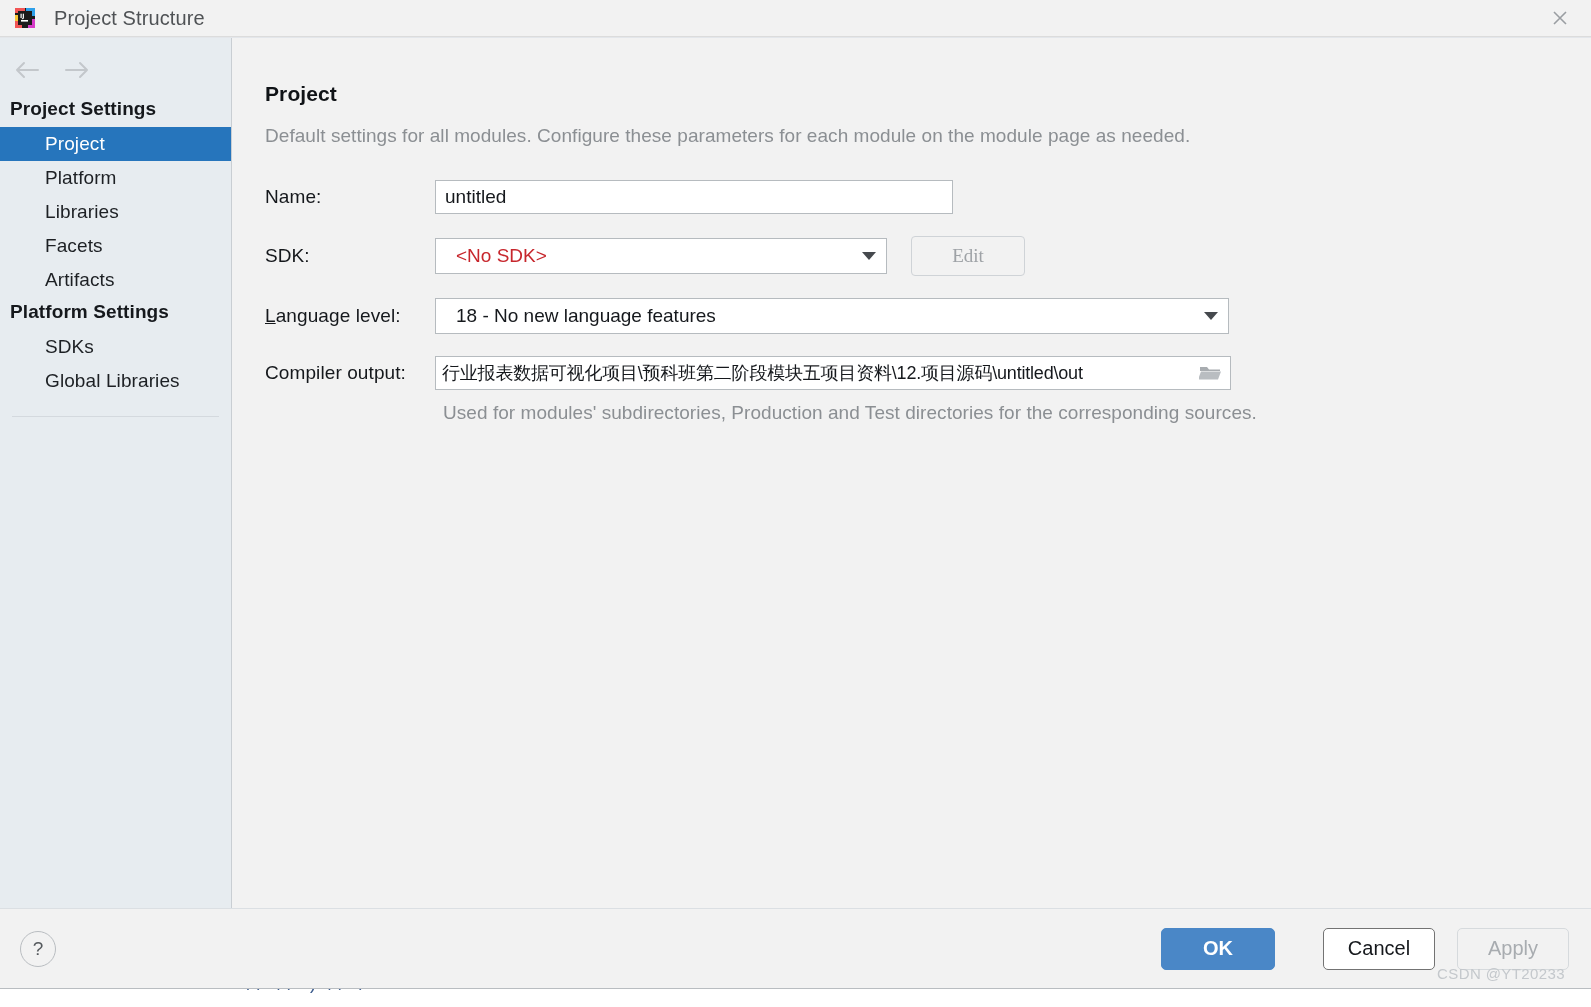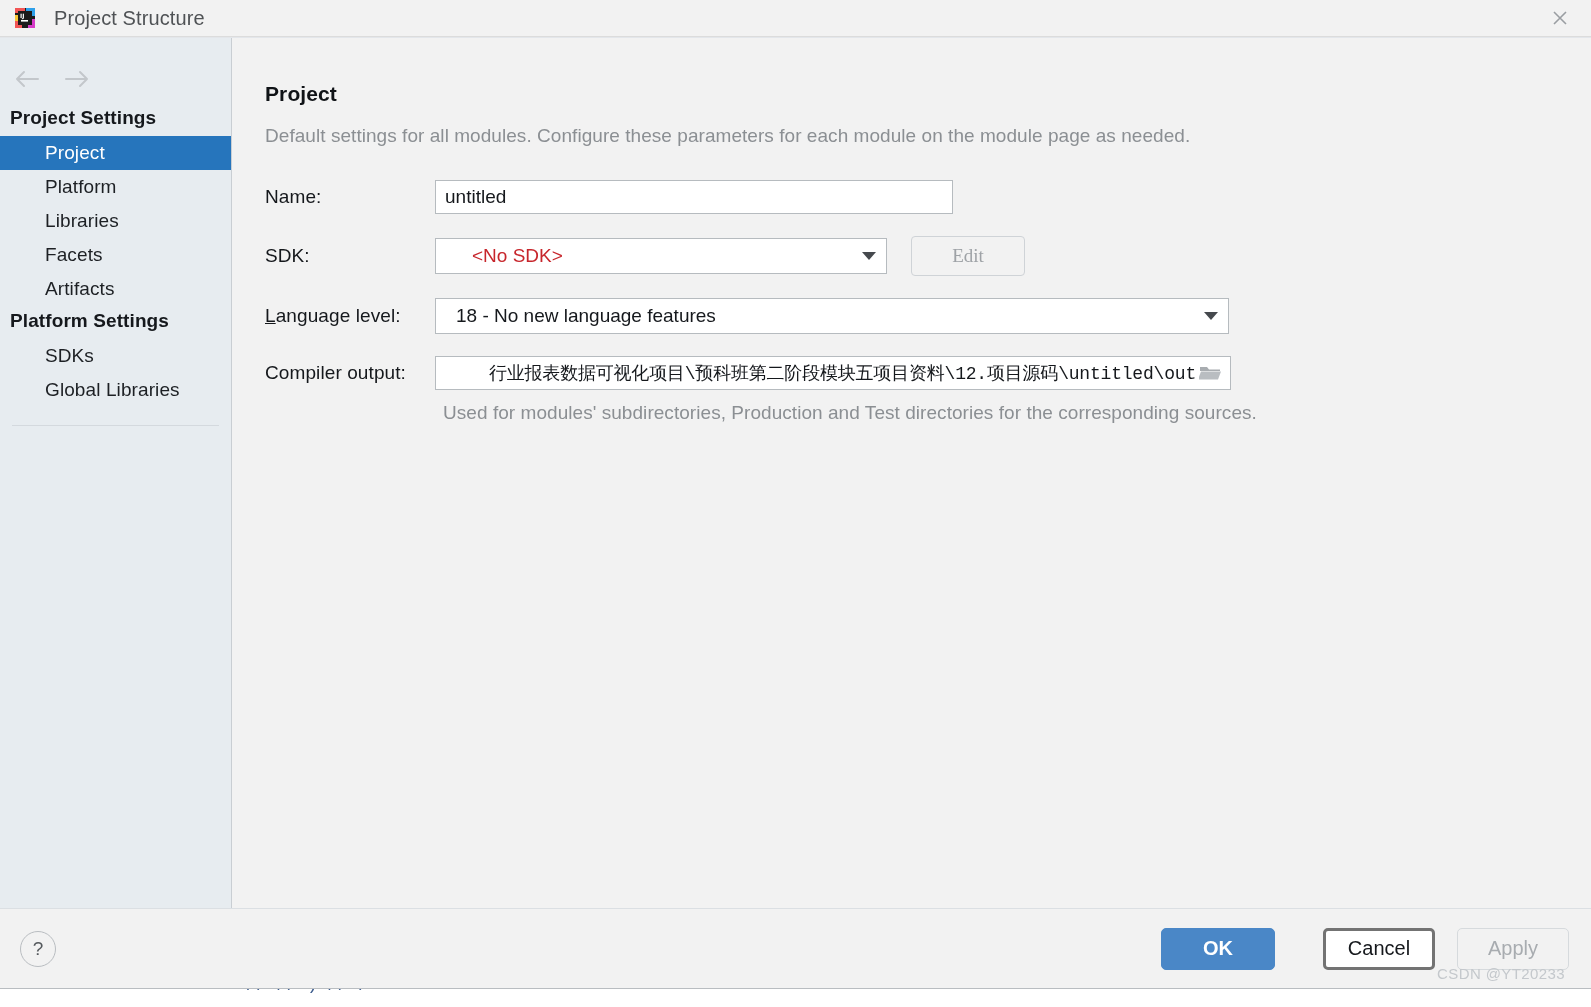--- a/index.html
+++ b/index.html
@@ -70,21 +70,21 @@
   }
 
   
   .sidebar {
     width: 232px;
     min-width: 232px;
     background: #e7ecf0;
     border-right: 1px solid #c9ced3;
     display: flex;
     flex-direction: column;
-    padding-top: 17px;
+    padding-top: 8px;
     box-sizing: border-box;
   }
   .nav-arrows {
     height: 48px;
     display: flex;
     align-items: center;
     padding-left: 10px;
     gap: 16px;
   }
   .nav-arrow {
@@ -197,21 +197,21 @@
     justify-content: center;
     flex: none;
   }
   .caret {
     width: 0; height: 0;
     border-left: 7px solid transparent;
     border-right: 7px solid transparent;
     border-top: 8px solid #45494d;
   }
   #sdk-combo { width: 452px; }
-  #sdk-combo .val { color: #c7262c; margin-left: 16px; }
+  #sdk-combo .val { color: #c7262c; }
   #lang-combo { width: 794px; }
   #lang-combo .val { color: #15181c; }
 
   .path-field {
     width: 796px;
     height: 34px;
     background: #ffffff;
     border: 1px solid #b6bbbf;
     display: flex;
     align-items: center;
@@ -219,23 +219,22 @@
     padding: 0 4px 0 6px;
     font-size: 18px;
     color: #15181c;
     cursor: text;
     overflow: hidden;
   }
   .path-field .pathtext {
     flex: 1;
     white-space: nowrap;
     overflow: hidden;
-    font-family: Liberation Mono, monospace;
+    font-family: Liberation Sans, sans-serif;
     letter-spacing: -0.2px;
-    text-align: right;
   }
   .folder-btn {
     width: 30px;
     flex: none;
     display: flex;
     align-items: center;
     justify-content: center;
     cursor: default;
   }
   .folder-btn svg { display: block; }
@@ -304,21 +303,21 @@
   }
   .fbtn.primary {
     background: #4a87c7;
     border: 1px solid #4a87c7;
     color: #ffffff;
     font-weight: bold;
     min-width: 114px;
   }
   .fbtn.normal {
     background: #ffffff;
-    border: 3px solid #737373;
+    border: 1px solid #737373;
     color: #15181c;
     margin-left: 48px;
   }
   .fbtn.disabled {
     background: #f2f2f2;
     border: 1px solid #d6dadd;
     color: #a8acb0;
   }
   .watermark {
     position: absolute;

